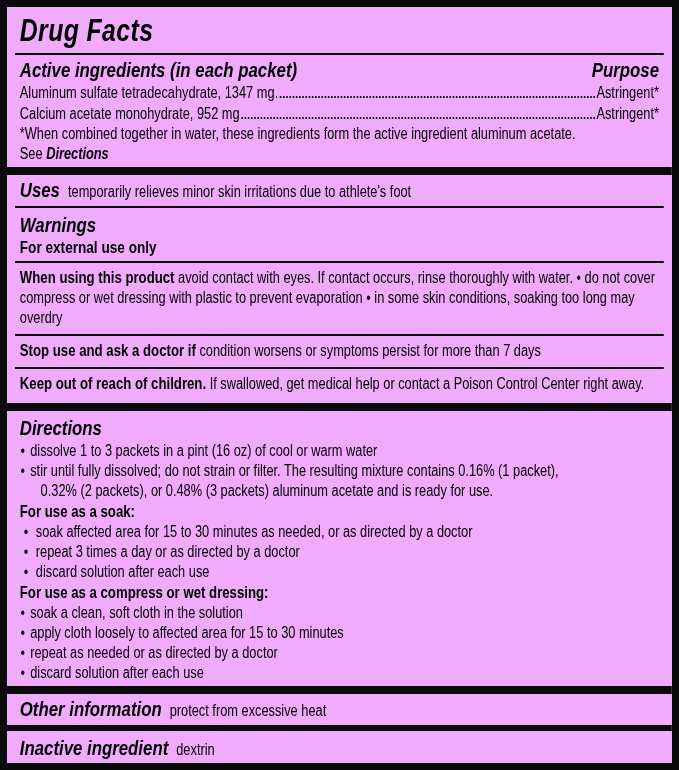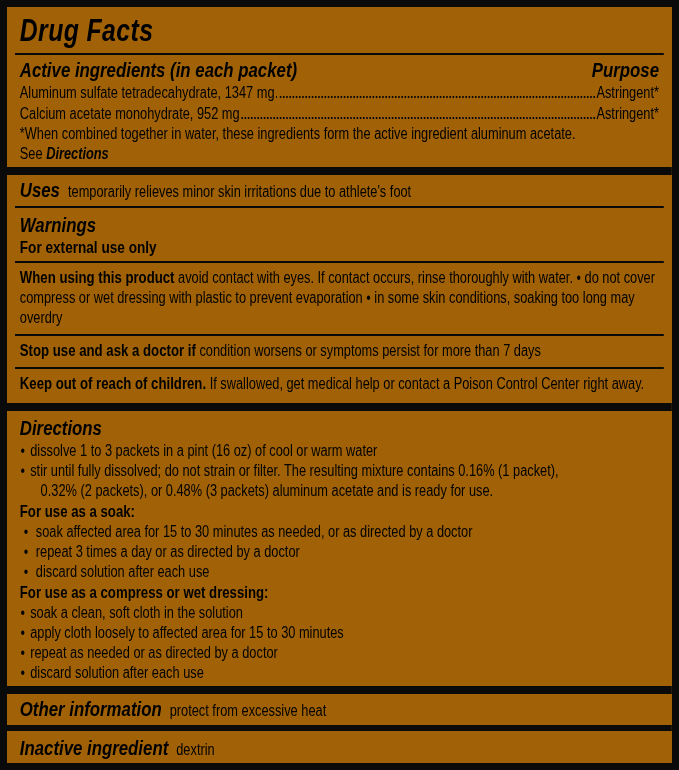--- a/index.html
+++ b/index.html
@@ -2,21 +2,21 @@
 <html><head>
 <meta charset="utf-8">
 <style>
   * { margin: 0; padding: 0; box-sizing: border-box; }
   html, body { width: 679px; height: 770px; background: #fff; }
   body { font-family: "Liberation Sans", sans-serif; color: #000; }
 
   .label {
     width: 679px; height: 770px;
     border: 7px solid #0a0a0a;
-    background: #a16207;
+    background: #f0abfc;
     overflow: hidden;
   }
   
   .content {
     width: 831px;
     transform: scaleX(0.8);
     transform-origin: 0 0;
   }
 
   .sect { padding: 2px 16px 3px 16px; }

